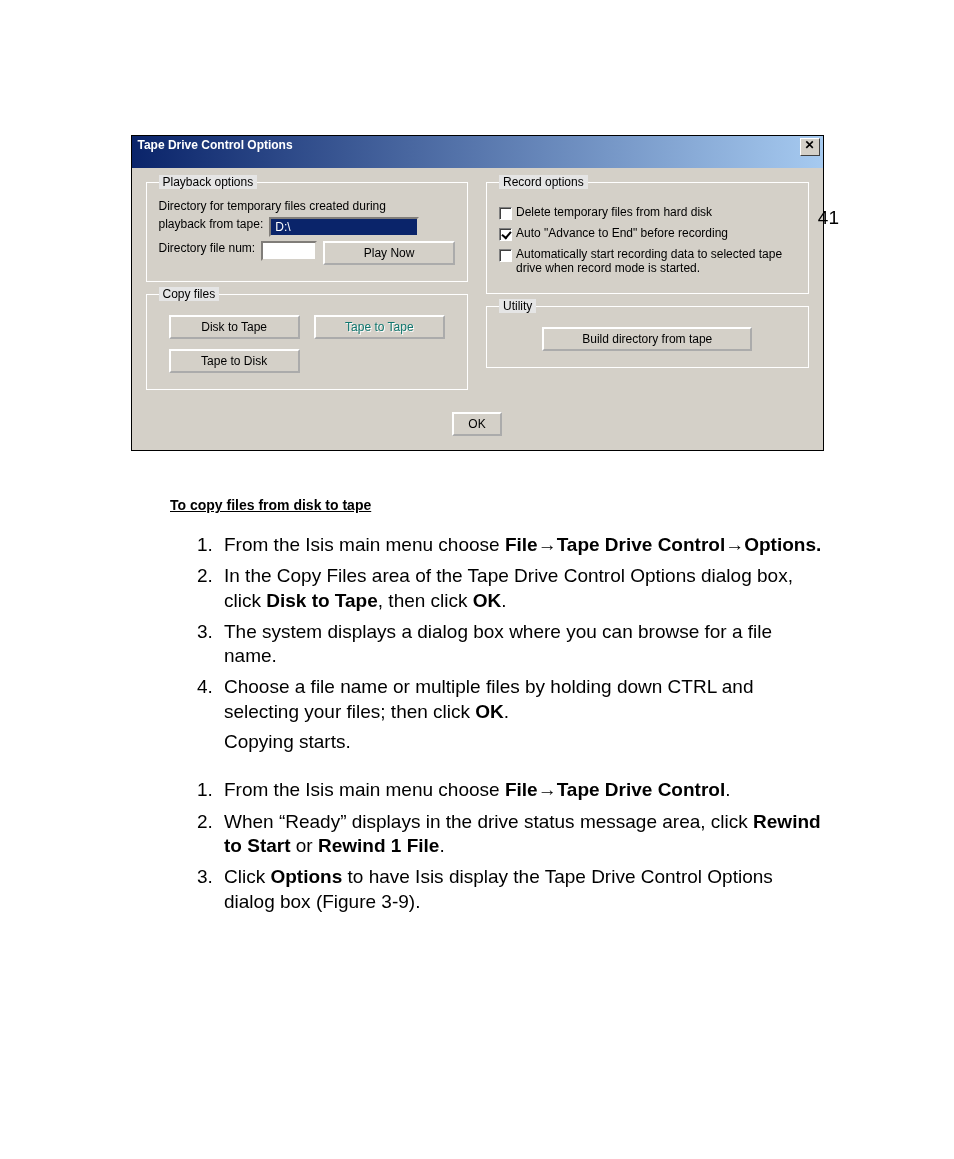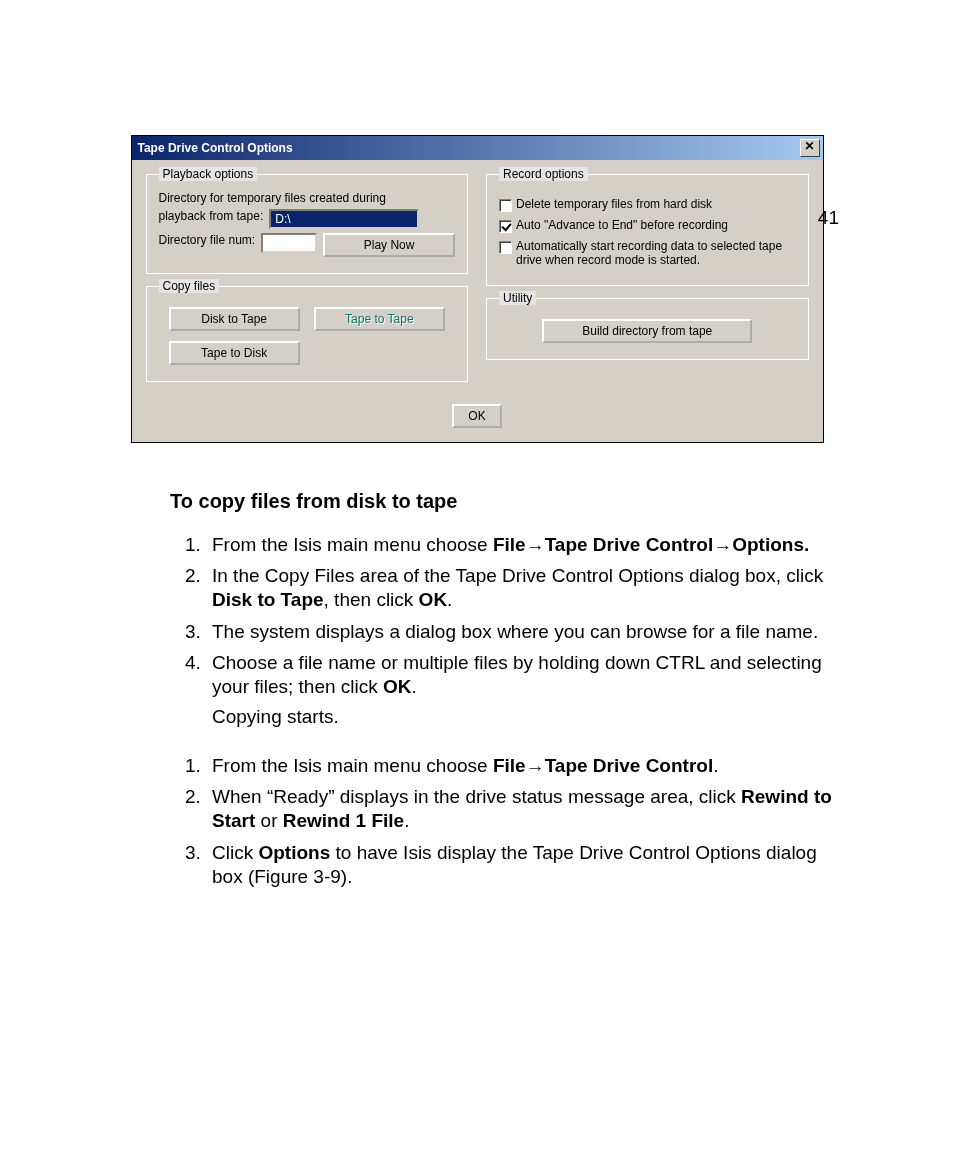--- a/index.html
+++ b/index.html
@@ -30,23 +30,22 @@
     border: 1px solid #000;
     background: #d4d0c8;
     font-family: Tahoma, Arial, sans-serif;
     font-size: 12px;
     color: #000;
   }
   .titlebar {
     background: linear-gradient(to right, #0a246a, #a6caf0);
     color: #fff;
     display: flex;
-    align-items: center;
     justify-content: space-between;
-    padding: 2px 3px 2px 6px;
+    padding: 2px 3px 10px 6px;
     font-weight: bold;
     font-size: 12px;
     height: 20px;
   }
   .closebtn {
     width: 18px;
     height: 16px;
     background: #d4d0c8;
     border: 1px solid #fff;
     border-right-color: #404040;
@@ -174,30 +173,31 @@
     display: block;
   }
 
   
   .doc {
     margin: 46px 115px 0 170px;
     font-size: 19px;
     line-height: 1.28;
   }
   .doc h3 {
-    font-size: 20px;
+    font-size: 14px;
     font-weight: bold;
     margin: 18px 0 18px 0;
+    text-decoration: underline;
   }
   .doc ol {
     margin: 0 0 24px 0;
     padding-left: 36px;
   }
   .doc li {
-    margin: 7px 0;
+    margin: 7px 12px;
     padding-left: 6px;
   }
   .doc .followon {
     display: block;
     margin-top: 6px;
   }
   .b { font-weight: bold; }
   .arrow { font-family: Arial; }
 </style>
 </head>

